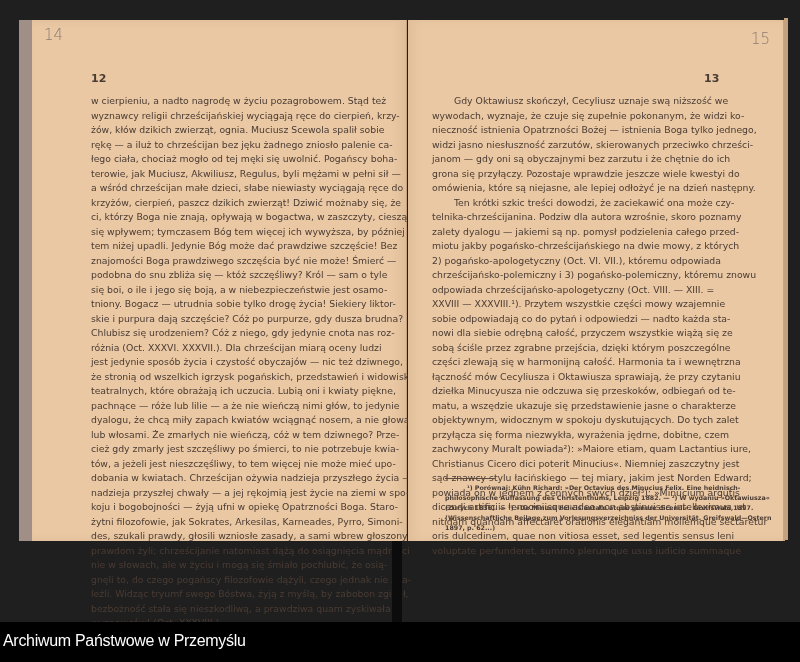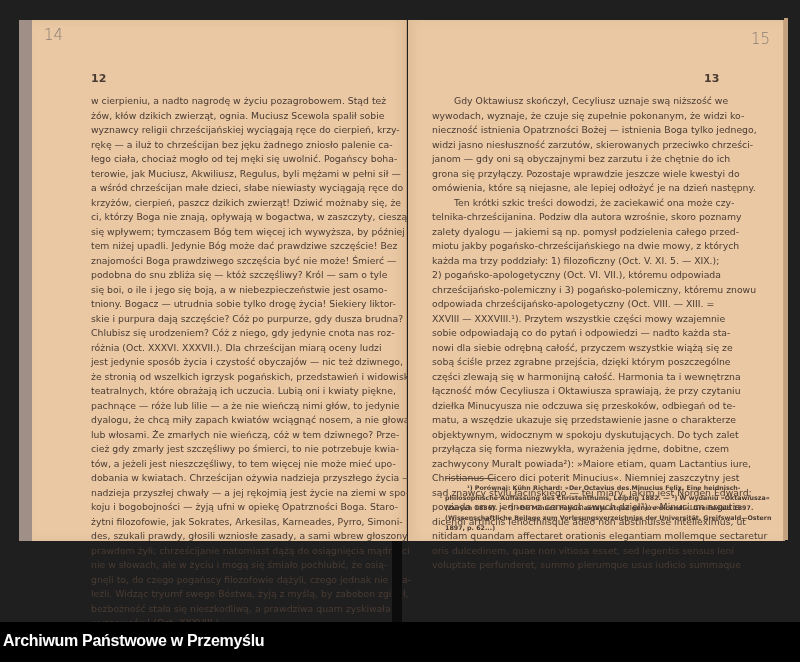--- a/index.html
+++ b/index.html
@@ -33,37 +33,37 @@
   .line.last { text-align-last:left; }
   .indent { padding-left:22px; }
   .fn-rule { position:absolute; left:445px; top:478px; width:50px; height:1px; background:#5a4a40; }
   .footnotes { position:absolute; left:445px; top:483px; width:280px; font-size:6.3px; line-height:10px; color:#4a3b33; font-weight:bold; }
   .footnotes .line { letter-spacing:0; }
   .banner {
     position:absolute; left:0; top:622px; width:800px; height:40px; background:#000;
   }
   .banner-text {
     position:absolute; left:3px; top:10px; color:#fff; font-family:"Liberation Sans", sans-serif;
-    font-size:16px; font-weight:bold; letter-spacing:-0.3px;
+    font-size:16px; font-weight:normal; letter-spacing:-0.3px;
   }
   .spine-dark { position:absolute; left:392px; top:541px; width:10px; height:81px; background:#0c0c0c; }
 </style>
 </head>
 <body>
 
 <div class="scan">
   <div class="book-edge-left"></div>
 
   <div class="page page-left">
     <span class="handnum" style="left:12px; top:6px;">14</span>
     <span class="pagenum" style="left:59px; top:52px;text-align:center;">12</span>
     <div class="text" id="left-text" style="left:59px; top:74px; width:284px;">
         <span class="line">w cierpieniu, a nadto nagrodę w życiu pozagrobowem. Stąd też</span>
+        <span class="line">wyznawcy religii chrześcijańskiej wyciągają ręce do cierpień, krzy-</span>
         <span class="line">żów, kłów dzikich zwierząt, ognia. Muciusz Scewola spalił sobie</span>
-        <span class="line">wyznawcy religii chrześcijańskiej wyciągają ręce do cierpień, krzy-</span>
         <span class="line">rękę — a iluż to chrześcijan bez jęku żadnego zniosło palenie ca-</span>
         <span class="line">łego ciała, chociaż mogło od tej męki się uwolnić. Pogańscy boha-</span>
         <span class="line">terowie, jak Muciusz, Akwiliusz, Regulus, byli mężami w pełni sił —</span>
         <span class="line">a wśród chrześcijan małe dzieci, słabe niewiasty wyciągają ręce do</span>
         <span class="line">krzyżów, cierpień, paszcz dzikich zwierząt! Dziwić możnaby się, że</span>
         <span class="line">ci, którzy Boga nie znają, opływają w bogactwa, w zaszczyty, cieszą</span>
         <span class="line">się wpływem; tymczasem Bóg tem więcej ich wywyższa, by później</span>
         <span class="line">tem niżej upadli. Jedynie Bóg może dać prawdziwe szczęście! Bez</span>
         <span class="line">znajomości Boga prawdziwego szczęścia być nie może! Śmierć —</span>
         <span class="line">podobna do snu zbliża się — któż szczęśliwy? Król — sam o tyle</span>
@@ -102,21 +102,20 @@
         <span class="line">wywodach, wyznaje, że czuje się zupełnie pokonanym, że widzi ko-</span>
         <span class="line">nieczność istnienia Opatrzności Bożej — istnienia Boga tylko jednego,</span>
         <span class="line">widzi jasno niesłuszność zarzutów, skierowanych przeciwko chrześci-</span>
         <span class="line">janom — gdy oni są obyczajnymi bez zarzutu i że chętnie do ich</span>
         <span class="line">grona się przyłączy. Pozostaje wprawdzie jeszcze wiele kwestyi do</span>
         <span class="line last">omówienia, które są niejasne, ale lepiej odłożyć je na dzień następny.</span>
         <span class="line indent">Ten krótki szkic treści dowodzi, że zaciekawić ona może czy-</span>
         <span class="line">telnika-chrześcijanina. Podziw dla autora wzrośnie, skoro poznamy</span>
         <span class="line">zalety dyalogu — jakiemi są np. pomysł podzielenia całego przed-</span>
         <span class="line">miotu jakby pogańsko-chrześcijańskiego na dwie mowy, z których</span>
-        <span class="line">każda ma trzy poddziały: 1) filozoficzny (Oct. V. XI. 5. — XIX.);</span>
         <span class="line">2) pogańsko-apologetyczny (Oct. VI. VII.), któremu odpowiada</span>
         <span class="line">chrześcijańsko-polemiczny i 3) pogańsko-polemiczny, któremu znowu</span>
         <span class="line">odpowiada chrześcijańsko-apologetyczny (Oct. VIII. — XIII. =</span>
         <span class="line">XXVIII — XXXVIII.¹). Przytem wszystkie części mowy wzajemnie</span>
         <span class="line">sobie odpowiadają co do pytań i odpowiedzi — nadto każda sta-</span>
         <span class="line">nowi dla siebie odrębną całość, przyczem wszystkie wiążą się ze</span>
         <span class="line">sobą ściśle przez zgrabne przejścia, dzięki którym poszczególne</span>
         <span class="line">części zlewają się w harmonijną całość. Harmonia ta i wewnętrzna</span>
         <span class="line">łączność mów Cecyliusza i Oktawiusza sprawiają, że przy czytaniu</span>
         <span class="line">dziełka Minucyusza nie odczuwa się przeskoków, odbiegań od te-</span>

